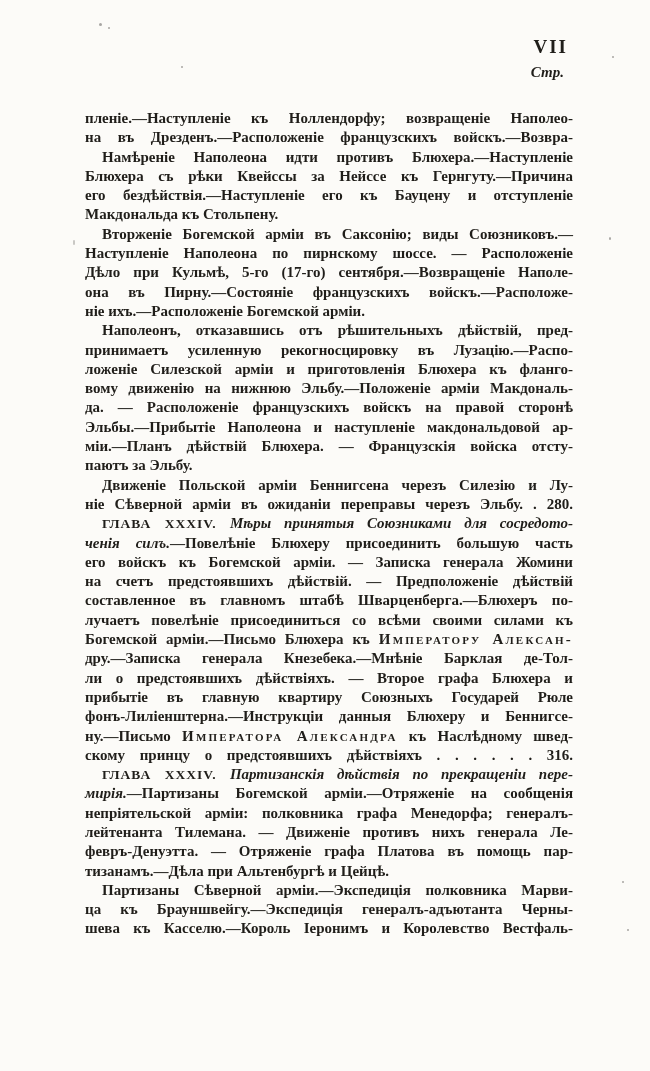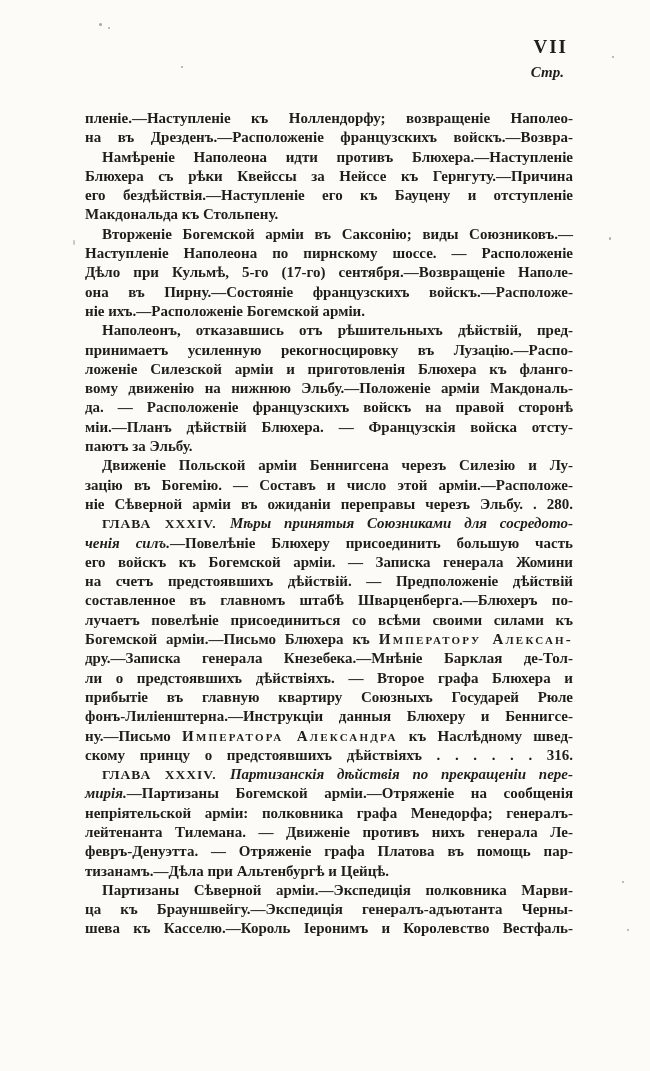--- a/index.html
+++ b/index.html
@@ -63,24 +63,24 @@
     <div class="line j ind"><span>Вторженіе Богемской арміи въ Саксонію; виды Союзниковъ.—</span></div>
     <div class="line j"><span>Наступленіе Наполеона по пирнскому шоссе. — Расположеніе</span></div>
     <div class="line j"><span>Дѣло при Кульмѣ, 5-го (17-го) сентября.—Возвращеніе Наполе-</span></div>
     <div class="line j"><span>она въ Пирну.—Состояніе французскихъ войскъ.—Расположе-</span></div>
     <div class="line"><span>ніе ихъ.—Расположеніе Богемской арміи.</span></div>
     <div class="line j ind"><span>Наполеонъ, отказавшись отъ рѣшительныхъ дѣйствій, пред-</span></div>
     <div class="line j"><span>принимаетъ усиленную рекогносцировку въ Лузацію.—Распо-</span></div>
     <div class="line j"><span>ложеніе Силезской арміи и приготовленія Блюхера къ фланго-</span></div>
     <div class="line j"><span>вому движенію на нижнюю Эльбу.—Положеніе арміи Макдональ-</span></div>
     <div class="line j"><span>да. — Расположеніе французскихъ войскъ на правой сторонѣ</span></div>
+    <div class="line j"><span>Эльбы.—Прибытіе Наполеона и наступленіе макдональдовой ар-</span></div>
     <div class="line j"><span>міи.—Планъ дѣйствій Блюхера. — Французскія войска отсту-</span></div>
     <div class="line"><span>паютъ за Эльбу.</span></div>
     <div class="line j ind"><span>Движеніе Польской арміи Беннигсена черезъ Силезію и Лу-</span></div>
-    <div class="line j"><span>зацію въ Богемію. — Составъ и число этой арміи.—Расположе-</span></div>
     <div class="line j"><span>ніе Сѣверной арміи въ ожиданіи переправы черезъ Эльбу. . 280.</span></div>
     <div class="line j ind"><span class="chapter">ГЛАВА XXXIV. </span><span class="italic">Мѣры принятыя Союзниками для сосредото-</span></div>
     <div class="line j"><span class="italic">ченія силъ.</span><span>—Повелѣніе Блюхеру присоединить большую часть</span></div>
     <div class="line j"><span>его войскъ къ Богемской арміи. — Записка генерала Жомини</span></div>
     <div class="line j"><span>на счетъ предстоявшихъ дѣйствій. — Предположеніе дѣйствій</span></div>
     <div class="line j"><span>составленное въ главномъ штабѣ Шварценберга.—Блюхеръ по-</span></div>
     <div class="line j"><span>лучаетъ повелѣніе присоединиться со всѣми своими силами къ</span></div>
     <div class="line j"><span>Богемской арміи.—Письмо Блюхера къ </span><span class="spaced">Императору Алексан-</span></div>
     <div class="line j"><span>дру.—Записка генерала Кнезебека.—Мнѣніе Барклая де-Тол-</span></div>
     <div class="line j"><span>ли о предстоявшихъ дѣйствіяхъ. — Второе графа Блюхера и</span></div>

